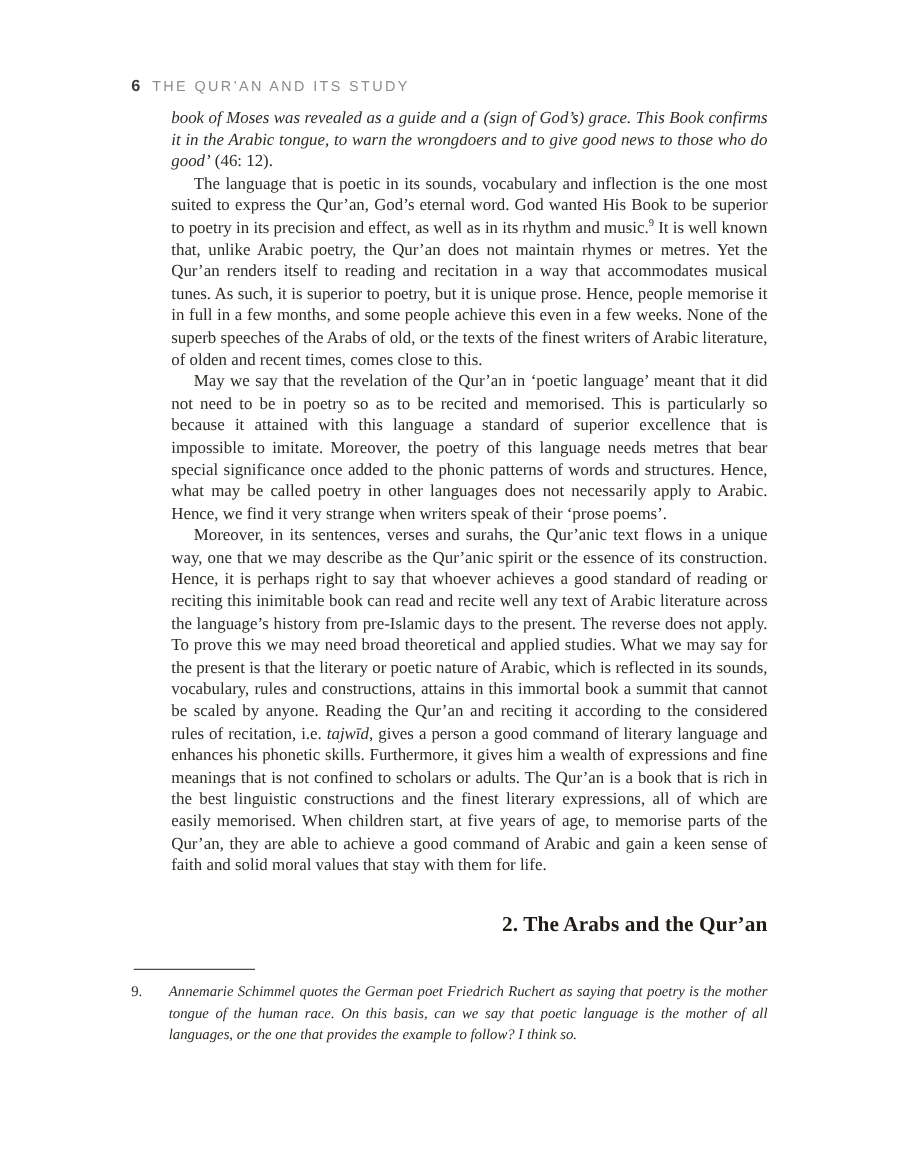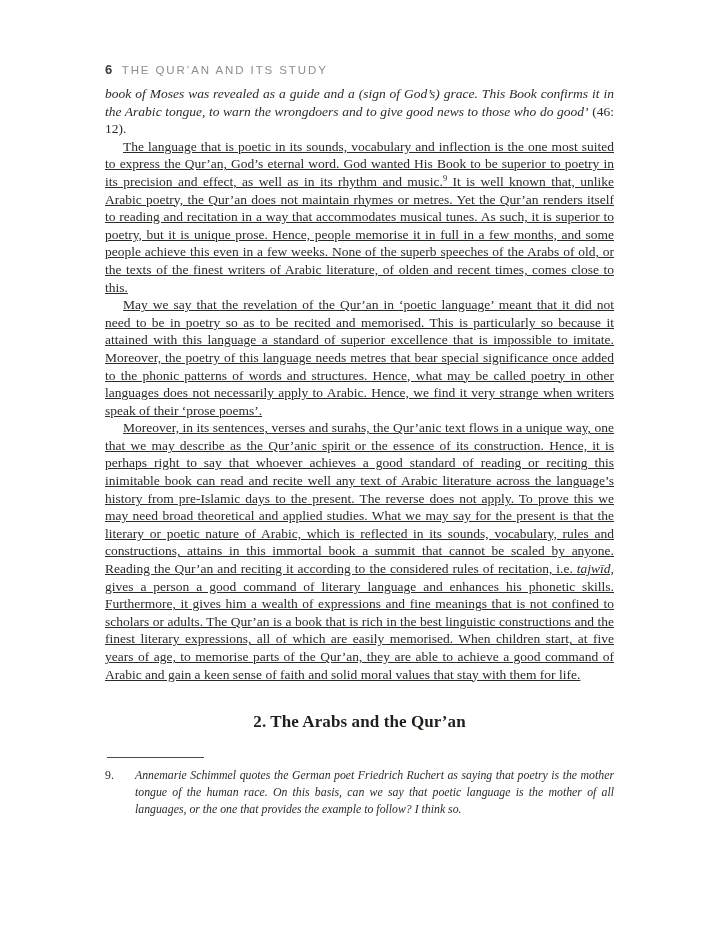--- a/index.html
+++ b/index.html
@@ -43,42 +43,42 @@
   .content {
     position: absolute;
     top: 85px;
     left: 105px;
     width: 509px;
   }
   .body-text {
     font-size: 13.5px;
     line-height: 17.6px;
     text-align: justify;
+    margin-left: 32px;
   }
   .para {
     margin: 0;
   }
   .para.indent {
     text-indent: 18px;
-    text-decoration: underline;
   }
   .seg-i { font-style: italic; }
   .seg-sup {
     vertical-align: super;
     font-size: 0.62em;
     line-height: 0;
   }
   
   .section-heading {
     margin: 29px 0 5px 0;
     font-size: 17px;
     font-weight: 700;
     color: #211d19;
     letter-spacing: 0.1px;
-    text-align: center;
+    text-align: right;
   }
   
   .footnotes {
     margin-top: 25px;
   }
   .footnote-separator {
     width: 97px;
     height: 0;
     border-top: 1.6px solid #4a4a4a;
     margin: 0 0 9px 2px;

